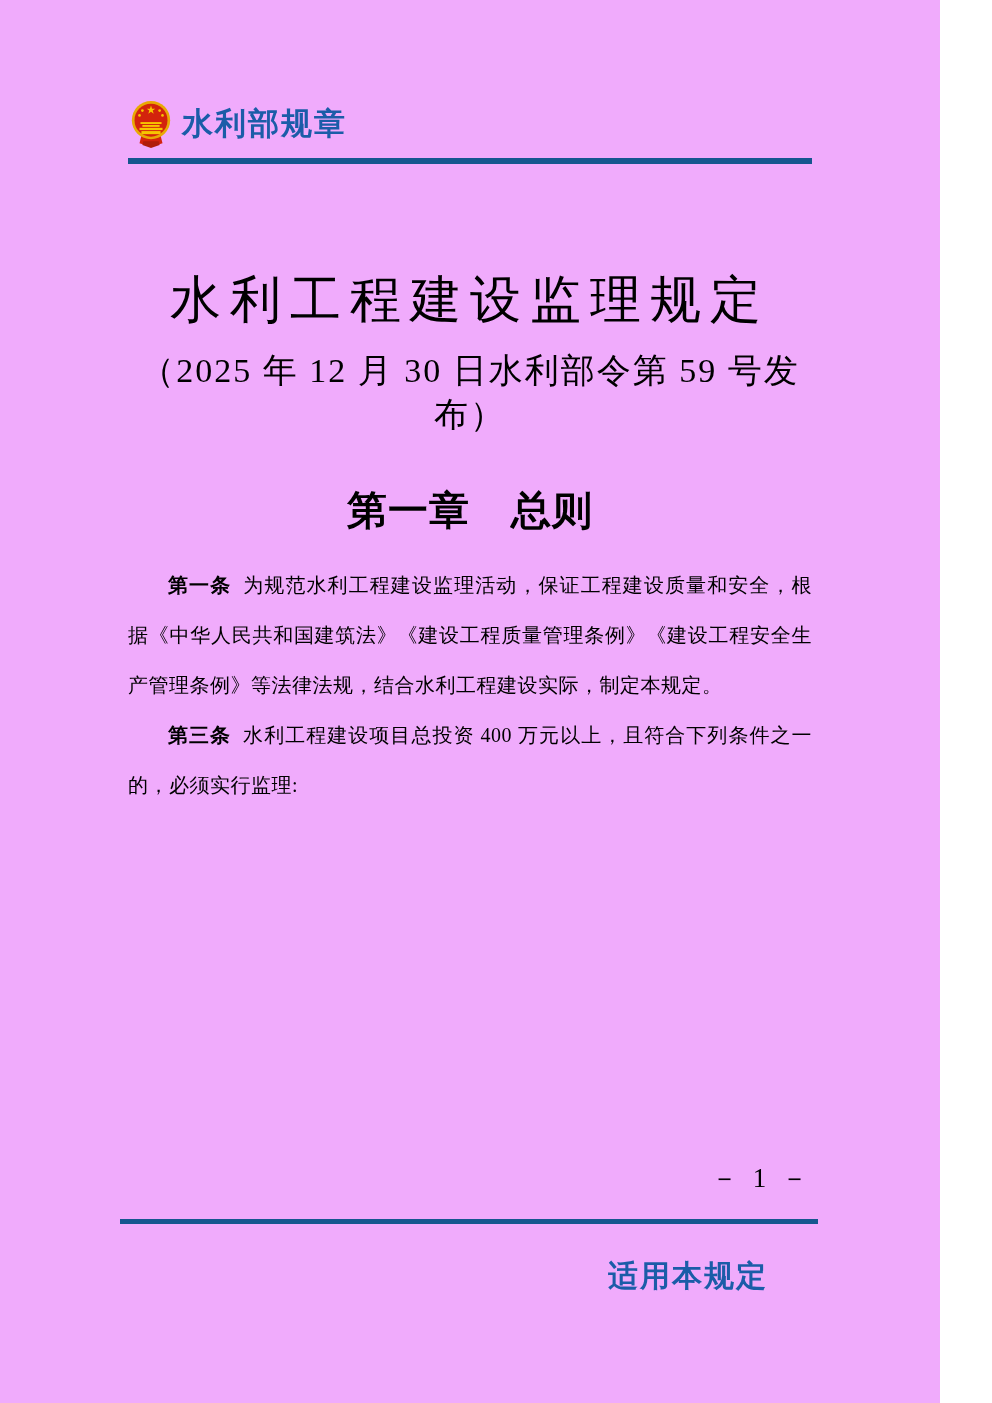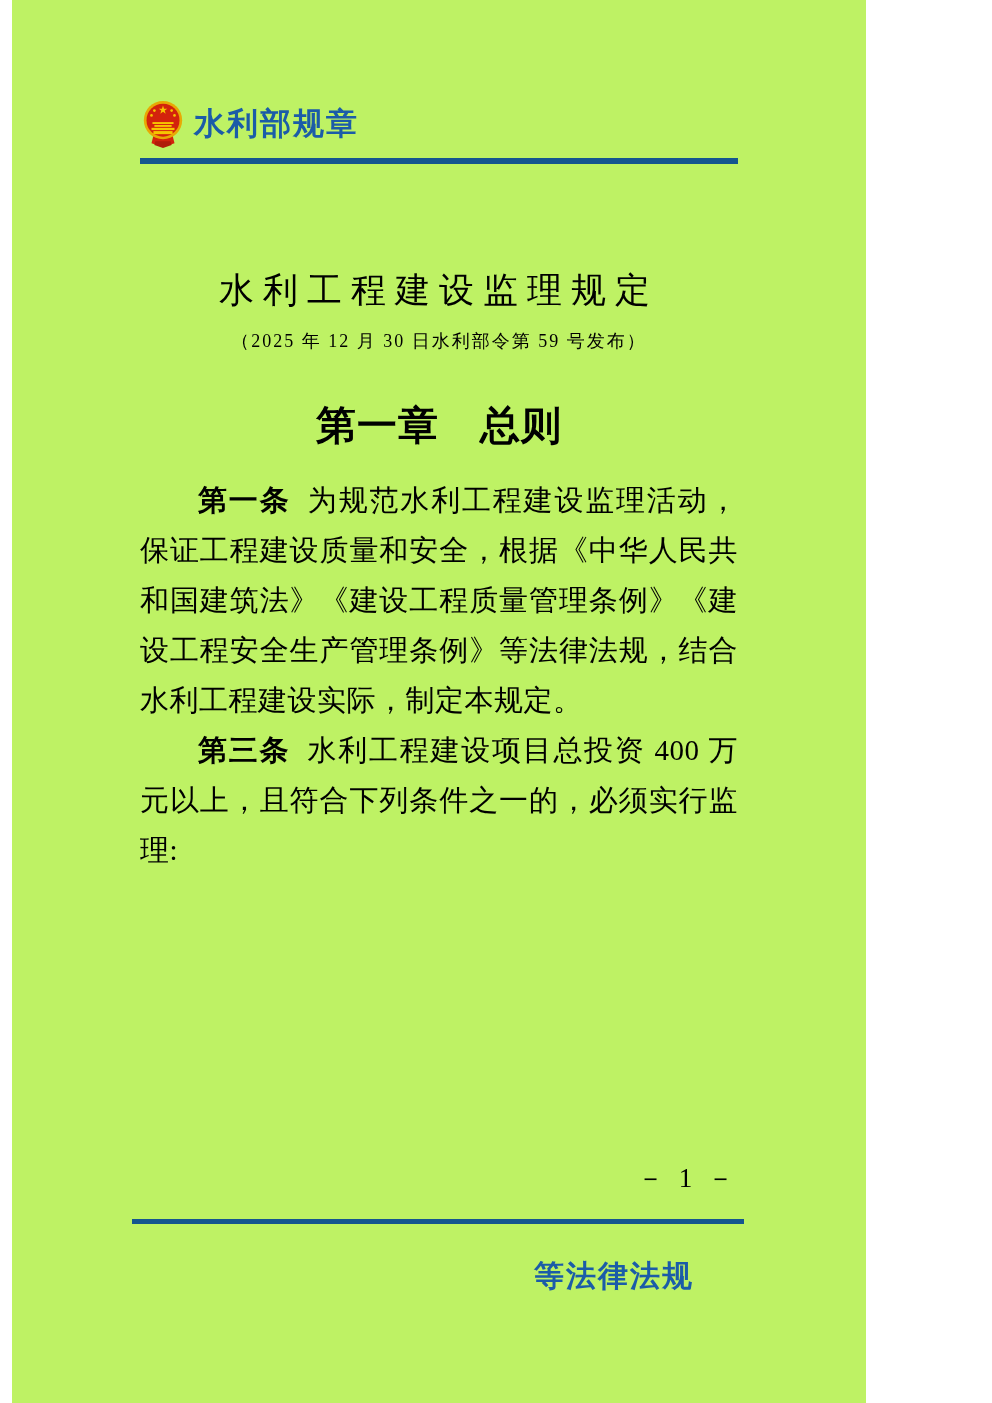--- a/index.html
+++ b/index.html
@@ -1,54 +1,53 @@
 <!DOCTYPE html>
 <html><head>
 <meta charset="utf-8">
 <style>
   html,body{margin:0;padding:0;background:#ffffff;}
   .page{
     position:relative;
-    width:854px;height:1403px;
-    background:#bef264;
+    width:940px;height:1403px;
+    background:#f0abfc;
     font-family:"Liberation Serif","DejaVu Serif",serif;
     color:#000;
     overflow:hidden;
     box-sizing:border-box;
-    margin-left:12px;
   }
   
   .header{position:absolute;left:128px;right:128px;top:98px;}
   .brand{display:flex;align-items:center;gap:8px;height:50px;}
   .emblem{width:46px;height:50px;display:inline-flex;flex:0 0 auto;}
   .header-label{
     font-family:"Liberation Sans","DejaVu Sans",sans-serif;
     font-weight:bold;font-size:31px;color:#1b5ca8;letter-spacing:2px;
     white-space:nowrap;line-height:1;
   }
   .header-rule{margin-top:10px;height:6px;background:#15568f;}
   
   .main{position:absolute;left:128px;right:128px;top:270px;}
   .doc-title{
     margin:0;text-align:center;
-    font-size:35px;font-weight:normal;letter-spacing:9px;line-height:1.2;
+    font-size:51px;font-weight:normal;letter-spacing:9px;line-height:1.2;
   }
   .doc-subtitle{
     margin:18px 0 0 0;text-align:center;
-    font-size:18px;letter-spacing:2px;line-height:1.3;
+    font-size:34px;letter-spacing:2px;line-height:1.3;
   }
   .chapter-heading{
     margin:48px 0 0 0;text-align:center;
     font-family:"Liberation Sans","DejaVu Sans",sans-serif;
     font-size:40px;font-weight:bold;letter-spacing:1px;line-height:1.2;
   }
   .body-text{margin-top:26px;}
   .body-text p{
     margin:0;
-    font-size:29px;line-height:50px;
+    font-size:20px;line-height:50px;
     text-align:justify;
     text-indent:2em;
     letter-spacing:0.5px;
   }
   .body-text .lead{
     font-family:"Liberation Sans","DejaVu Sans",sans-serif;
     font-weight:bold;
     margin-right:0.6em;
   }
   
@@ -105,15 +104,15 @@
     <p class="doc-subtitle">（2025 年 12 月 30 日水利部令第 59 号发布）</p>
     <h2 class="chapter-heading">第一章　总则</h2>
     <div class="body-text" id="paragraphs">
         <p><span class="lead">第一条</span><span>为规范水利工程建设监理活动，保证工程建设质量和安全，根据《中华人民共和国建筑法》《建设工程质量管理条例》《建设工程安全生产管理条例》等法律法规，结合水利工程建设实际，制定本规定。</span></p>
         <p><span class="lead">第三条</span><span>水利工程建设项目总投资 400 万元以上，且符合下列条件之一的，必须实行监理:</span></p>
       </div>
   </div>
 
   <div class="page-number">－ 1 －</div>
   <div class="footer-rule"></div>
-  <div class="publisher">等法律法规</div>
+  <div class="publisher">适用本规定</div>
 
 </div>
 
 </body></html>

